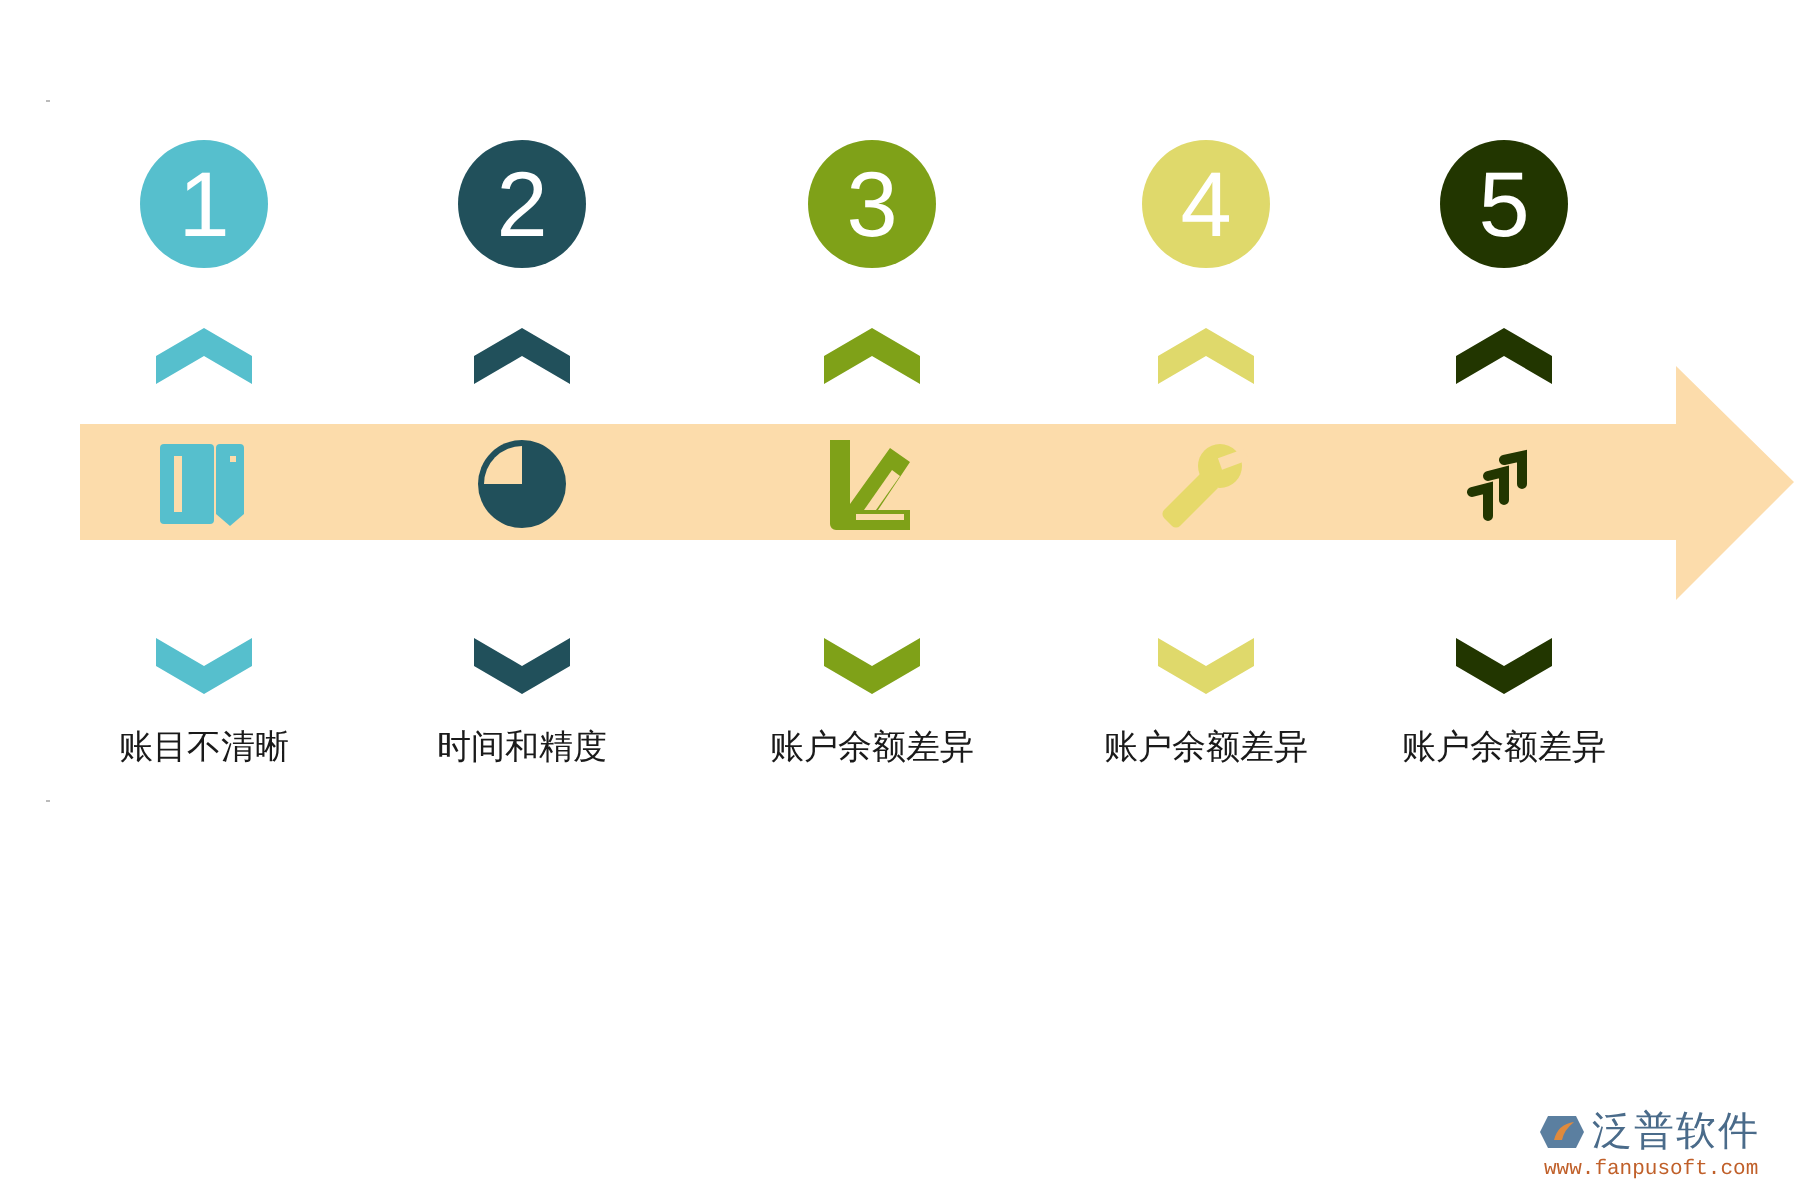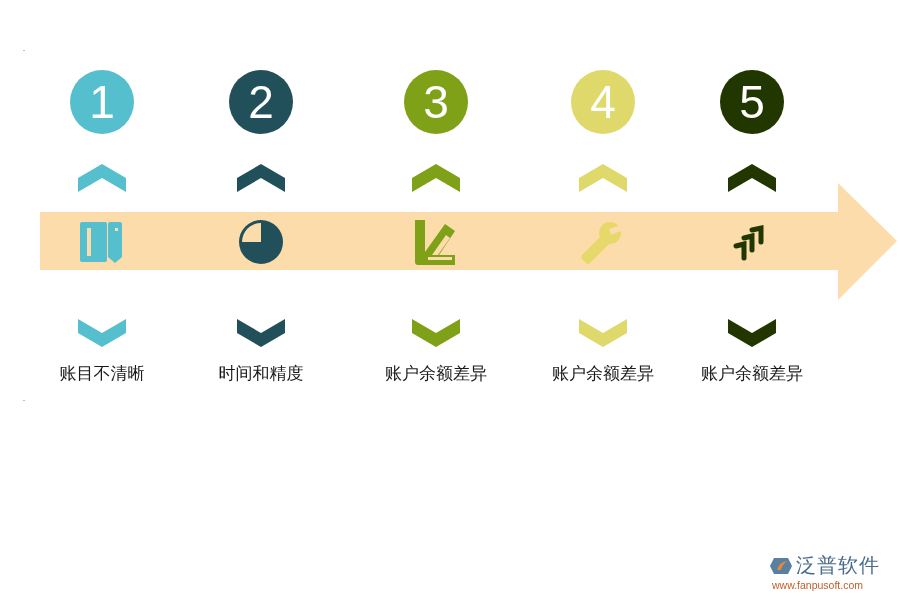--- a/index.html
+++ b/index.html
@@ -20,21 +20,21 @@
   .chev-up { top: 162px; }
   .chev-down { top: 319px; }
   .icon { position: absolute; left: 56px; top: 218px; }
   .label {
     position: absolute; top: 362px; left: 0; width: 160px;
     text-align: center; font-size: 17px; color: #1a1a1a; white-space: nowrap;
   }
   .logo { position: absolute; left: 770px; top: 552px; width: 125px; }
   .logo-main { display: flex; align-items: center; gap: 4px; }
   .logo-text { font-size: 20px; color: #4a6b8a; letter-spacing: 1px; }
-  .logo-url { font-family: Liberation Sans, sans-serif; font-size: 10.5px; color: #c0602a; margin-left: 2px; }
+  .logo-url { font-family: Liberation Mono, monospace; font-size: 10.5px; color: #c0602a; margin-left: 2px; }
   .dot { position: absolute; width: 2px; height: 1px; background: #bbb; }
 </style>
 </head>
 <body>
 
 <svg class="arrow" width="900" height="600">
   <polygon points="40,212 838,212 838,183 897,241 838,300 838,270 40,270" fill="#fcdcab"></polygon>
 </svg>
 
 <div class="dot" style="left:23px;top:50px"></div>

